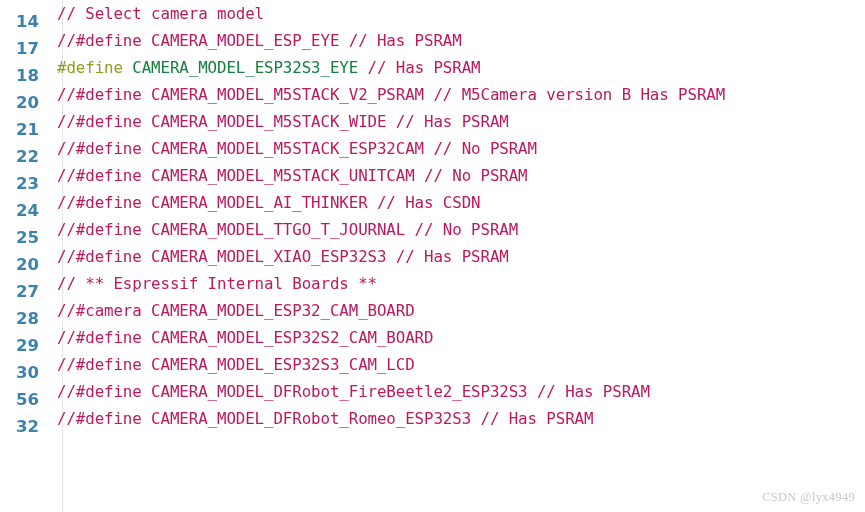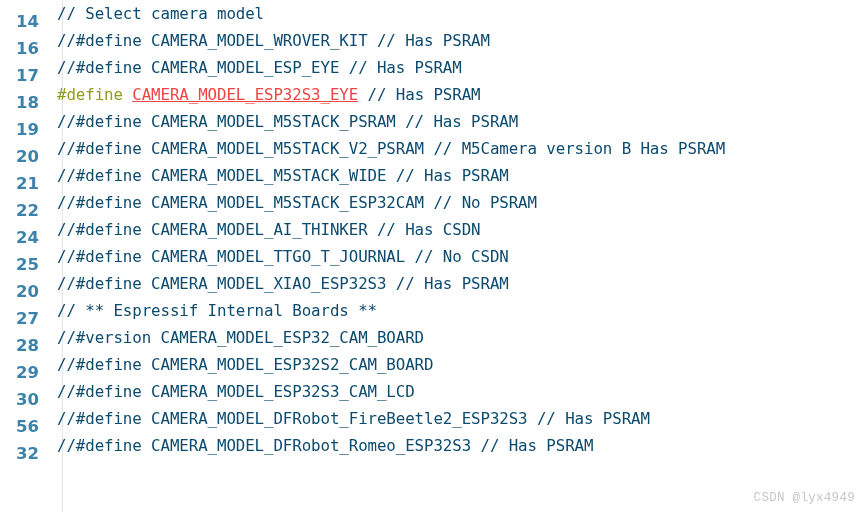--- a/index.html
+++ b/index.html
@@ -64,56 +64,55 @@
   .code-text {
     flex: 1 1 auto;
     padding-left: 7px;
     font-size: 15.8px;
     line-height: 27px;
     letter-spacing: -0.1px;
     font-family: "DejaVu Sans Mono", "Liberation Mono", monospace;
   }
 
   
-  .tok-comment  { color: #0c4a6e; }
+  .tok-comment  { color: #be185d; }
   .tok-preproc  { color: #8f9c20; text-align: right; }
-  .tok-macro    { color: #ef4444; text-decoration: underline; }
+  .tok-macro    { color: #15803d; }
 
   .watermark {
     position: absolute;
     right: 10px;
     bottom: 7px;
-    font-family: Liberation Mono, monospace;
+    font-family: Liberation Serif, serif;
     font-size: 12.5px;
     color: #c7c7c7;
     letter-spacing: 0.3px;
     user-select: none;
   }
 </style>
 </head>
 <body>
 
 <div id="editor">
 
   <div class="gutter-rule"></div>
 
   <div class="code-lines" id="code-lines">
       <div class="code-line"><div class="gutter">14</div><div class="code-text"><span class="tok-comment">// Select camera model</span></div></div>
-      <div class="code-line"><div class="gutter">16</div><div class="code-text"><span class="tok-comment">//#define CAMERA_MODEL_WROVER_KIT // Has PSRAM</span></div></div>
       <div class="code-line"><div class="gutter">17</div><div class="code-text"><span class="tok-comment">//#define CAMERA_MODEL_ESP_EYE // Has PSRAM</span></div></div>
       <div class="code-line"><div class="gutter">18</div><div class="code-text"><span class="tok-preproc">#define</span><span class="tok-plain"> </span><span class="tok-macro">CAMERA_MODEL_ESP32S3_EYE</span><span class="tok-plain"> </span><span class="tok-comment">// Has PSRAM</span></div></div>
-      <div class="code-line"><div class="gutter">19</div><div class="code-text"><span class="tok-comment">//#define CAMERA_MODEL_M5STACK_PSRAM // Has PSRAM</span></div></div>
       <div class="code-line"><div class="gutter">20</div><div class="code-text"><span class="tok-comment">//#define CAMERA_MODEL_M5STACK_V2_PSRAM // M5Camera version B Has PSRAM</span></div></div>
       <div class="code-line"><div class="gutter">21</div><div class="code-text"><span class="tok-comment">//#define CAMERA_MODEL_M5STACK_WIDE // Has PSRAM</span></div></div>
       <div class="code-line"><div class="gutter">22</div><div class="code-text"><span class="tok-comment">//#define CAMERA_MODEL_M5STACK_ESP32CAM // No PSRAM</span></div></div>
+      <div class="code-line"><div class="gutter">23</div><div class="code-text"><span class="tok-comment">//#define CAMERA_MODEL_M5STACK_UNITCAM // No PSRAM</span></div></div>
       <div class="code-line"><div class="gutter">24</div><div class="code-text"><span class="tok-comment">//#define CAMERA_MODEL_AI_THINKER // Has CSDN</span></div></div>
-      <div class="code-line"><div class="gutter">25</div><div class="code-text"><span class="tok-comment">//#define CAMERA_MODEL_TTGO_T_JOURNAL // No CSDN</span></div></div>
+      <div class="code-line"><div class="gutter">25</div><div class="code-text"><span class="tok-comment">//#define CAMERA_MODEL_TTGO_T_JOURNAL // No PSRAM</span></div></div>
       <div class="code-line"><div class="gutter">20</div><div class="code-text"><span class="tok-comment">//#define CAMERA_MODEL_XIAO_ESP32S3 // Has PSRAM</span></div></div>
       <div class="code-line"><div class="gutter">27</div><div class="code-text"><span class="tok-comment">// ** Espressif Internal Boards **</span></div></div>
-      <div class="code-line"><div class="gutter">28</div><div class="code-text"><span class="tok-comment">//#version CAMERA_MODEL_ESP32_CAM_BOARD</span></div></div>
+      <div class="code-line"><div class="gutter">28</div><div class="code-text"><span class="tok-comment">//#camera CAMERA_MODEL_ESP32_CAM_BOARD</span></div></div>
       <div class="code-line"><div class="gutter">29</div><div class="code-text"><span class="tok-comment">//#define CAMERA_MODEL_ESP32S2_CAM_BOARD</span></div></div>
       <div class="code-line"><div class="gutter">30</div><div class="code-text"><span class="tok-comment">//#define CAMERA_MODEL_ESP32S3_CAM_LCD</span></div></div>
       <div class="code-line"><div class="gutter">56</div><div class="code-text"><span class="tok-comment">//#define CAMERA_MODEL_DFRobot_FireBeetle2_ESP32S3 // Has PSRAM</span></div></div>
       <div class="code-line"><div class="gutter">32</div><div class="code-text"><span class="tok-comment">//#define CAMERA_MODEL_DFRobot_Romeo_ESP32S3 // Has PSRAM</span></div></div>
     </div>
 
   <div class="watermark">CSDN @lyx4949</div>
 
 </div>
 

